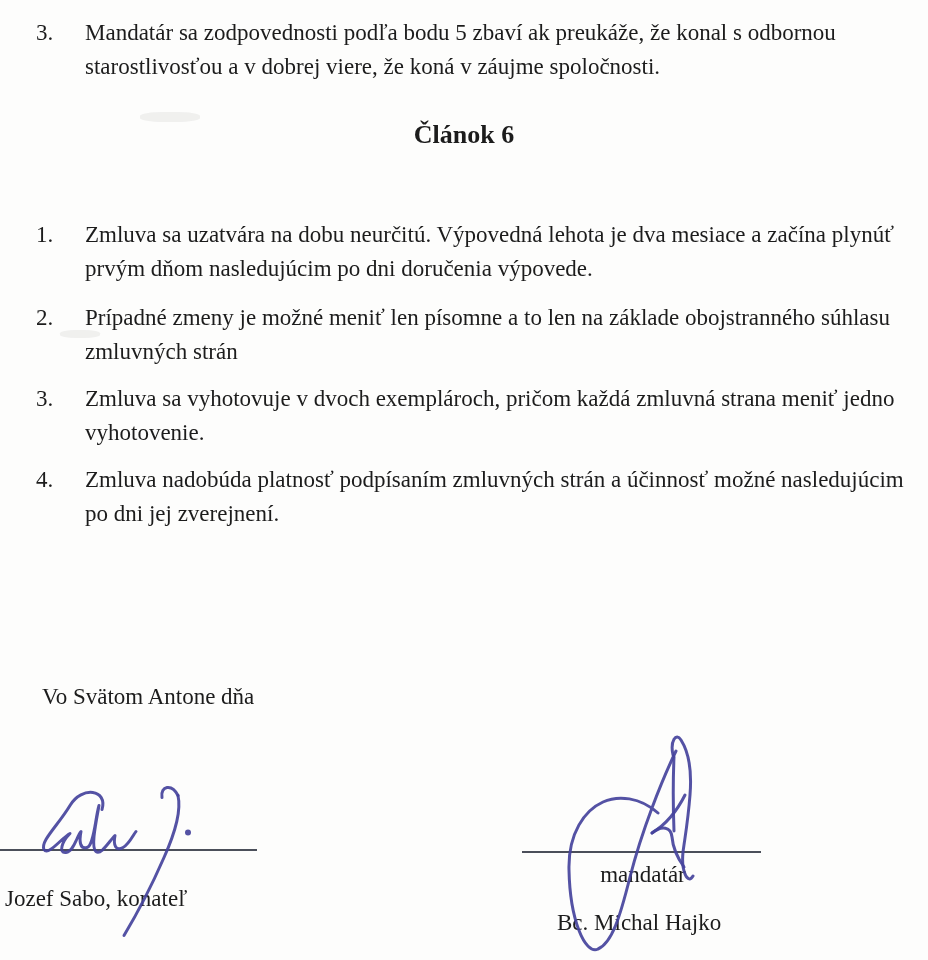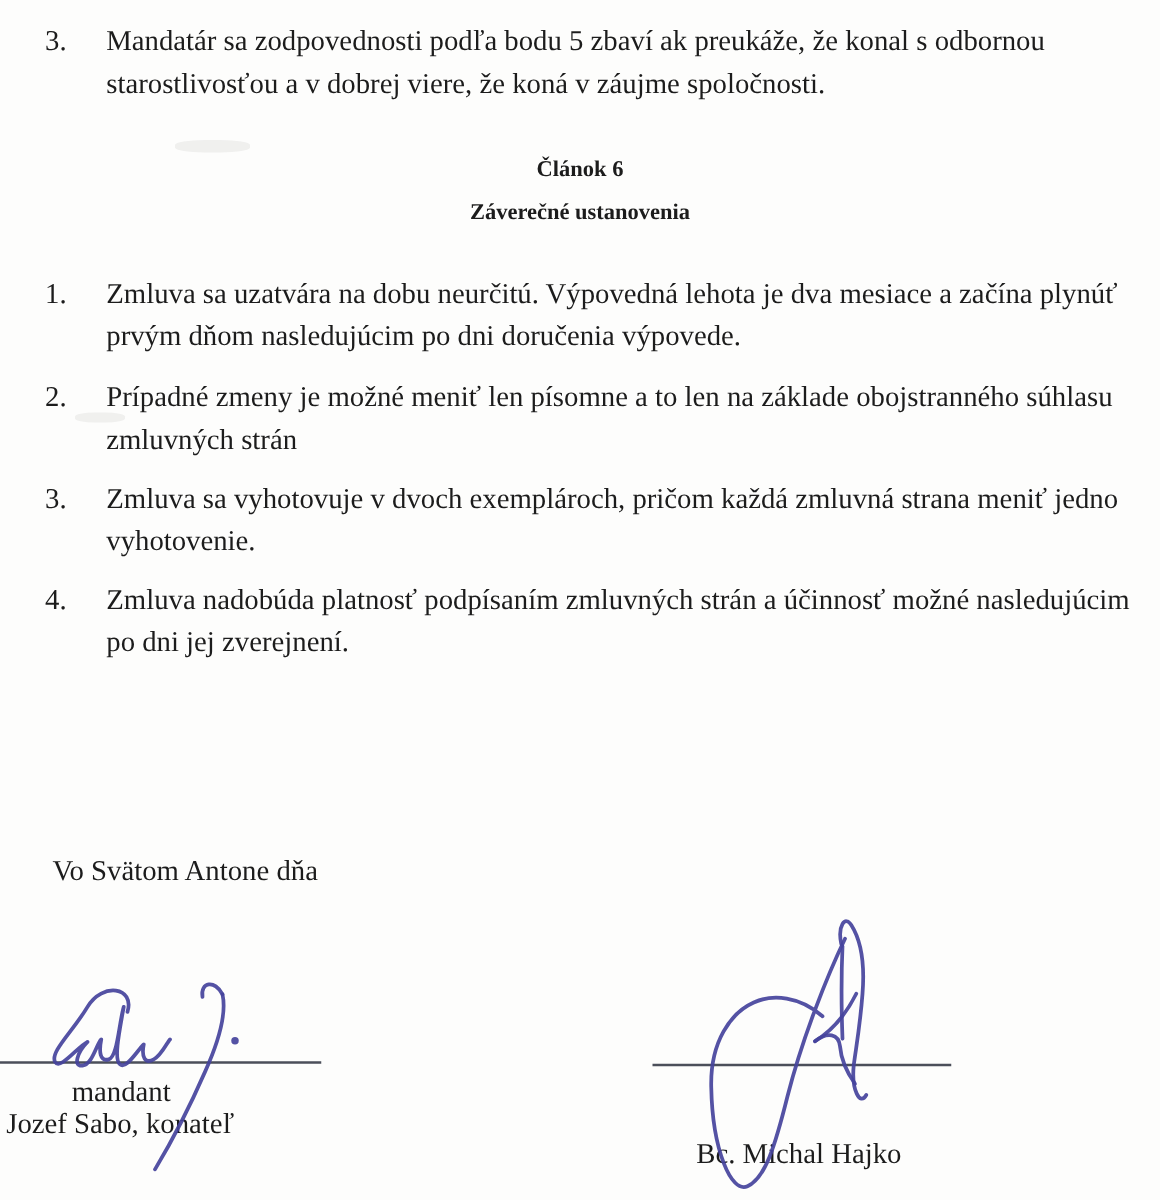--- a/index.html
+++ b/index.html
@@ -31,21 +31,21 @@
   .clause .txt {
     flex: 0 0 820px;
     width: 820px;
   }
   .article-title {
     position: absolute;
     left: 0;
     width: 928px;
     text-align: center;
     font-weight: bold;
-    font-size: 18px;
+    font-size: 26px;
     line-height: 34px;
   }
   .place-line {
     position: absolute;
     left: 10px;
     top: 680px;
     margin-left: 32px;
   }
   .sig-line {
     position: absolute;
@@ -82,21 +82,20 @@
 
   <div class="scan-smudge" style="left:140px; top:112px; width:60px; height:10px;"></div>
   <div class="scan-smudge" style="left:60px; top:330px; width:40px; height:8px;"></div>
 
   <div class="clause" style="top:16px;">
     <span class="num">3.</span>
     <span class="txt">Mandatár sa zodpovednosti podľa bodu 5 zbaví ak preukáže, že konal s odbornou starostlivosťou a v dobrej viere, že koná v záujme spoločnosti.</span>
   </div>
 
   <div class="article-title" style="top:118px;">Článok 6</div>
-  <div class="article-title" style="top:152px;">Záverečné ustanovenia</div>
 
   <div class="clause" style="top:218px;">
     <span class="num">1.</span>
     <span class="txt">Zmluva sa uzatvára na dobu neurčitú. Výpovedná lehota je dva mesiace a začína plynúť prvým dňom nasledujúcim po dni doručenia výpovede.</span>
   </div>
   <div class="clause" style="top:301px;">
     <span class="num">2.</span>
     <span class="txt">Prípadné zmeny je možné meniť len písomne a to len na základe obojstranného súhlasu zmluvných strán</span>
   </div>
   <div class="clause" style="top:382px;">
@@ -110,26 +109,26 @@
 
   <div class="place-line">Vo Svätom Antone dňa</div>
 
   <svg class="sig-ink" style="left:10px; top:775px;" width="260" height="165" viewBox="0 0 260 160">
     <path d="M92,32 C98,12 72,8 60,28 C48,48 30,64 34,72 C38,79 52,60 60,56 C52,64 48,76 56,75 C64,74 67,58 71,54 C69,64 70,72 77,70 C84,68 85,42 89,28 C85,50 81,70 86,74 C91,78 99,64 105,58 C103,68 106,74 113,70 C119,67 124,56 126,54"></path>
     <path d="M168,18 C172,36 163,60 154,80 C140,112 126,138 114,158"></path>
     <path d="M168,18 C162,6 150,8 152,20"></path>
     <circle cx="178" cy="55" r="3"></circle>
   </svg>
   <div class="sig-line" style="left:0px; top:849px; width:257px;"></div>
-  <div class="sig-role" style="left:32px; top:857px; width:130px;">mandant</div>
   <div class="sig-name" style="left:5px; top:882px;">Jozef Sabo, konateľ</div>
 
   <svg class="sig-ink" style="left:540px; top:725px;" width="200" height="235" viewBox="0 0 200 235">
     <path d="M118,88 C100,72 78,70 63,77 C45,85 28,108 29,145 C30,195 45,230 58,224 C72,218 80,192 90,152 C102,105 122,55 136,26"></path>
     <path d="M133,30 C130,16 136,7 141,15 C148,26 152,45 150,70 C148,96 145,112 143,127 C141,147 148,160 153,151"></path>
     <path d="M134,32 C133,55 133,80 134,106"></path>
     <path d="M145,70 C136,88 125,100 112,108"></path>
     <path d="M112,108 C122,100 131,102 132,112 C133,124 139,135 144,142"></path>
   </svg>
   <div class="sig-line" style="left:522px; top:851px; width:239px;"></div>
+  <div class="sig-role" style="left:578px; top:858px; width:130px;">mandatár</div>
   <div class="sig-name" style="left:557px; top:886px;margin-top:20px;">Bc. Michal Hajko</div>
 
 </div>
 
 </body></html>

